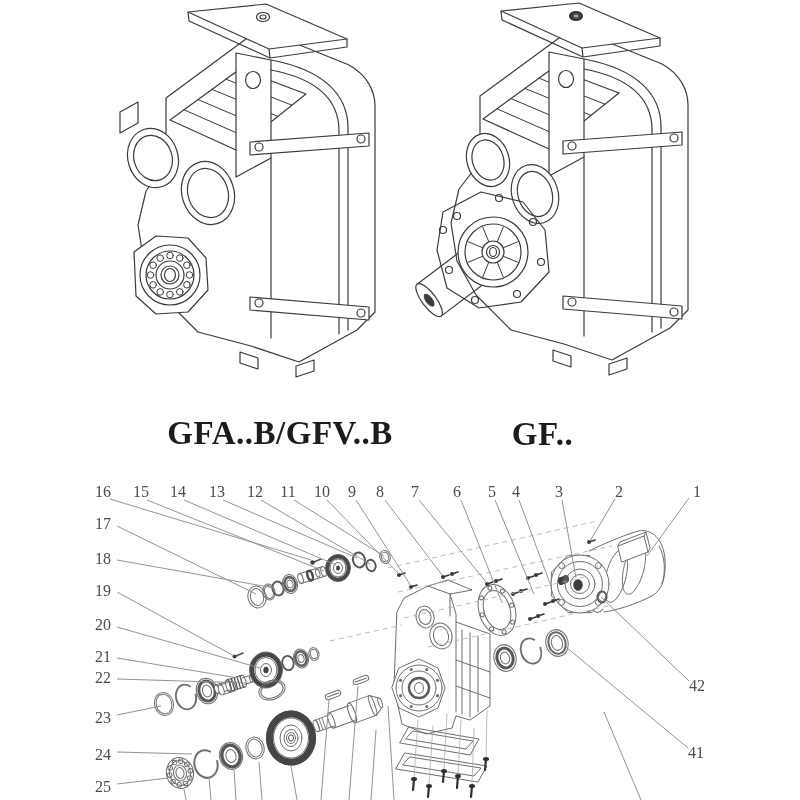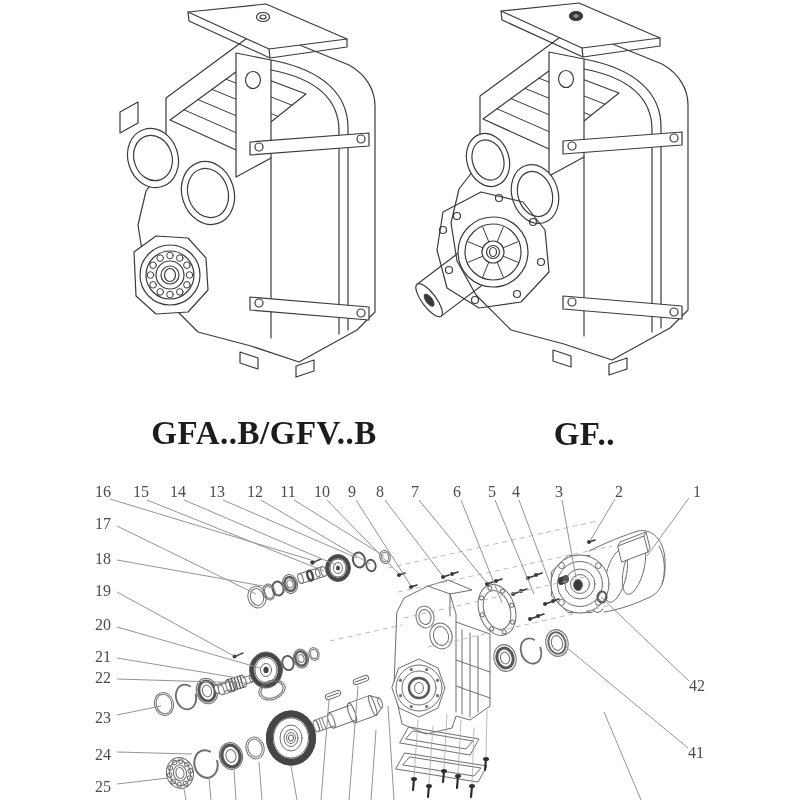--- a/index.html
+++ b/index.html
@@ -1,21 +1,21 @@
 <!DOCTYPE html>
 <html><head>
 <meta charset="utf-8">
 <style>
   html,body{margin:0;padding:0;background:#fff;}
   .stage{position:relative;width:800px;height:800px;background:#ffffff;overflow:hidden;
          font-family:"Liberation Serif", serif;}
   .caption{position:absolute;text-align:center;font-weight:bold;font-size:33px;
            letter-spacing:.5px;color:#1c1c1c;white-space:nowrap;}
-  #cap-left{left:120px;top:415px;width:288px;}
-  #cap-right{left:470px;top:416px;width:145px;text-align:right;}
+  #cap-left{left:136px;top:415px;width:288px;}
+  #cap-right{left:470px;top:416px;width:145px;}
   svg{position:absolute;display:block;}
   #fig-left{left:100px;top:0;}
   #fig-right{left:405px;top:0;}
   #exploded{left:0;top:470px;}
   .callout-num{font-family:"Liberation Serif",serif;font-size:16px;fill:#4c4c4c;}
 </style>
 </head>
 <body>
 
 <div class="stage">

